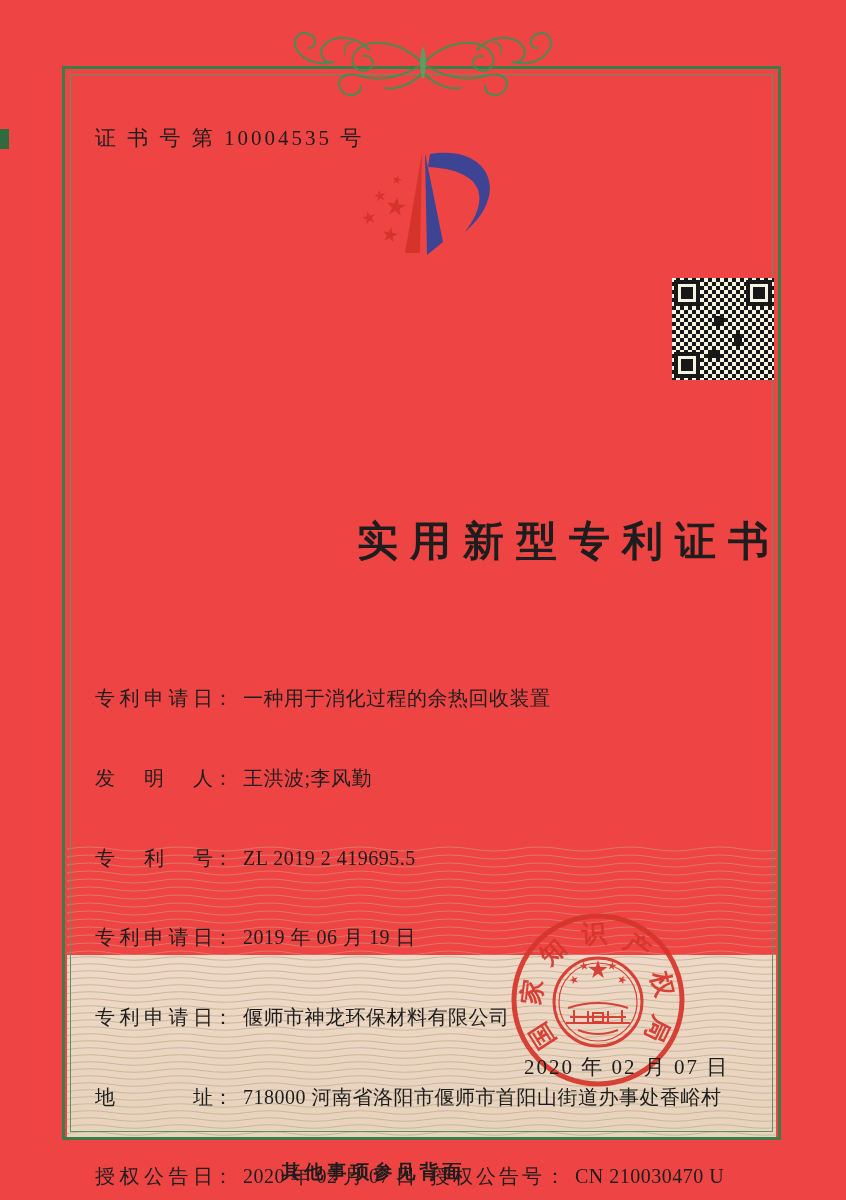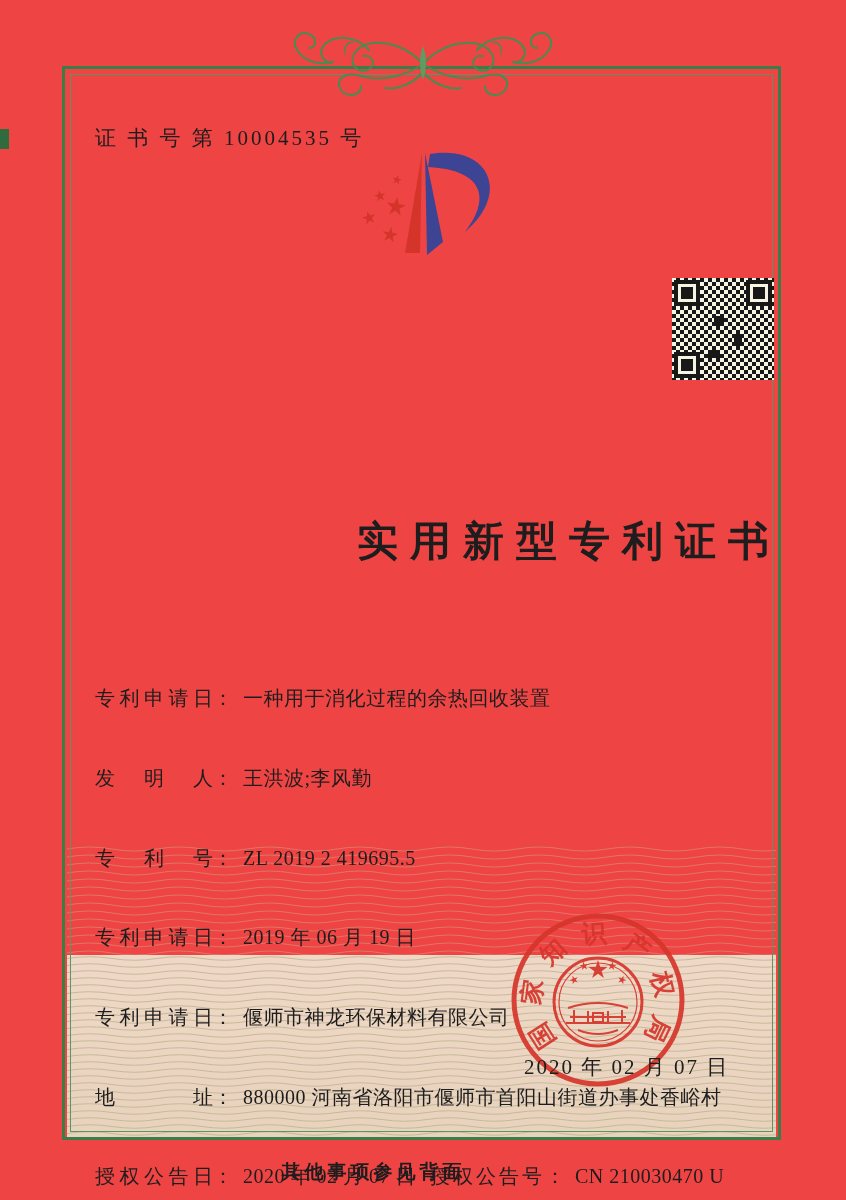--- a/index.html
+++ b/index.html
@@ -138,21 +138,21 @@
   <div class="row z" style="top:476px;">
     <span class="lab">专利号</span><span class="colon">：</span><span class="val">ZL 2019 2 419695.5</span>
   </div>
   <div class="row z" style="top:528px;">
     <span class="lab">专利申请日</span><span class="colon">：</span><span class="val">2019 年 06 月 19 日</span>
   </div>
   <div class="row z" style="top:581px;">
     <span class="lab">专利申请日</span><span class="colon">：</span><span class="val">偃师市神龙环保材料有限公司</span>
   </div>
   <div class="row z" style="top:634px;">
-    <span class="lab">地址</span><span class="colon">：</span><span class="val">880000 河南省洛阳市偃师市首阳山街道办事处香峪村</span>
+    <span class="lab">地址</span><span class="colon">：</span><span class="val">718000 河南省洛阳市偃师市首阳山街道办事处香峪村</span>
   </div>
   <div class="row z" style="top:686px;">
     <span class="lab">授权公告日</span><span class="colon">：</span><span class="val">2020 年 02 月 07 日</span>
     <span class="pair2">
       <span class="lab2">授权公告号</span><span class="colon">：</span><span class="val">CN 210030470 U</span>
     </span>
   </div>
 
   
   

